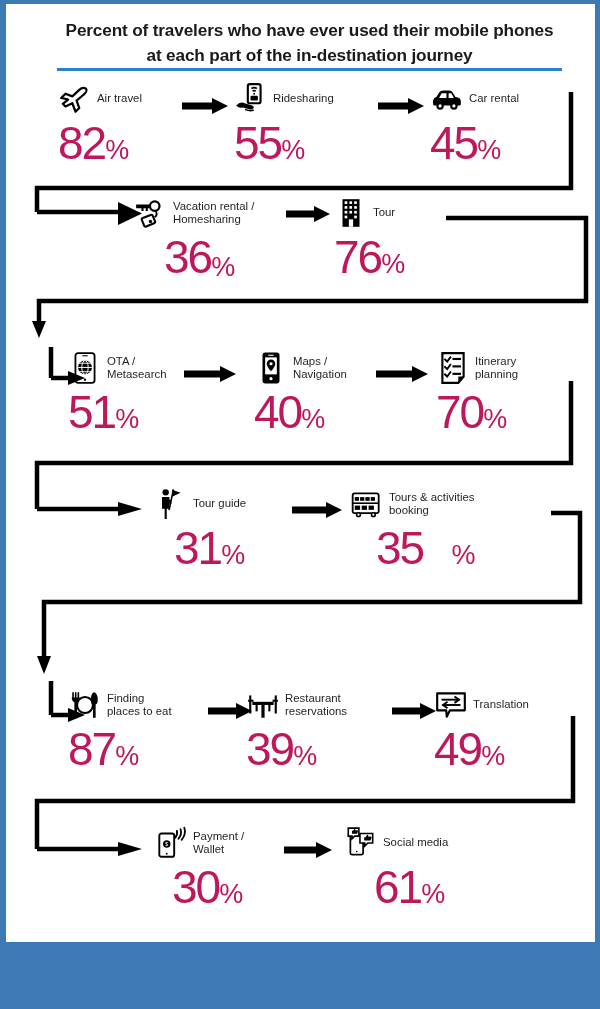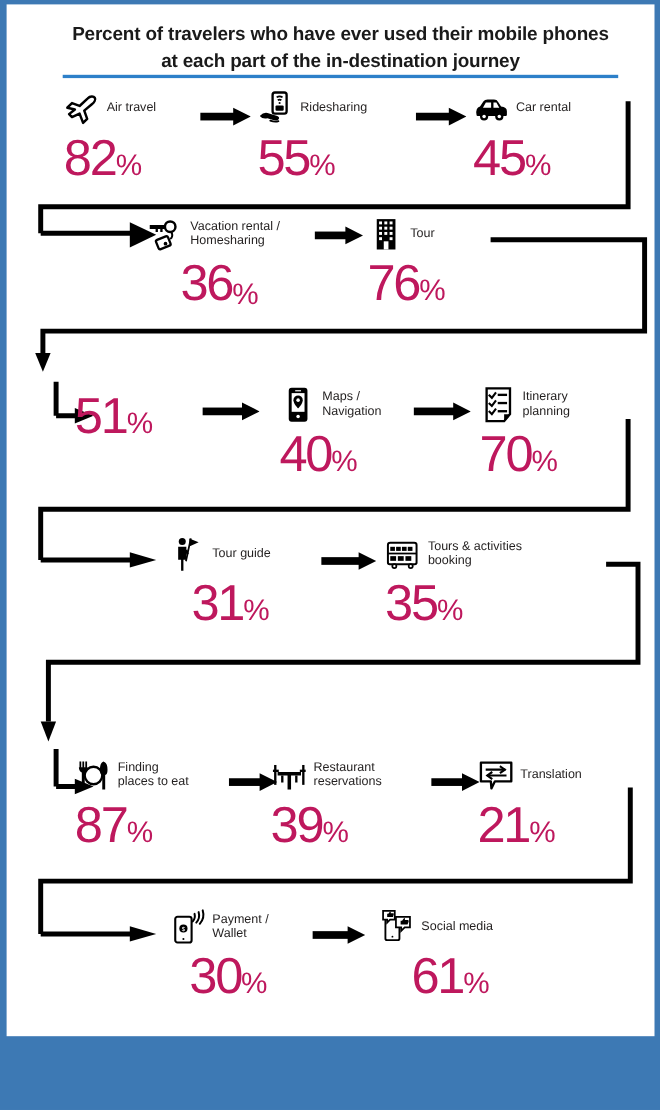--- a/index.html
+++ b/index.html
@@ -202,20 +202,36 @@
         <span class="sym">%</span>
       </div>
     </div>
 
     <svg class="arrow" style="left:280px; top:200px;" width="44" height="20" viewBox="0 0 44 20">
       <rect x="0" y="6.5" width="30" height="7" fill="#000"></rect>
         <polygon points="28,2 44,10 28,18" fill="#000"></polygon>
     </svg>
 
     <div class="item" style="left:62px; top:347px;">
+      <div class="head">
+        <svg class="ico" viewBox="0 0 64 64">
+          <rect x="14" y="4" width="36" height="56" rx="5" fill="none" stroke="#000" stroke-width="3.4"></rect>
+          <circle cx="32" cy="31" r="13" fill="#000"></circle>
+          <g stroke="#fff" stroke-width="1.8" fill="none">
+            <ellipse cx="32" cy="31" rx="6" ry="13"></ellipse>
+              <path d="M19 31 H45"></path>
+              <path d="M21 23 H43"></path>
+              <path d="M21 39 H43"></path>
+          </g>
+          <circle cx="32" cy="54" r="2.2" fill="#000"></circle>
+            <rect x="27" y="8" width="10" height="2" fill="#000"></rect>
+        </svg>
+        <div class="lab">OTA /
+Metasearch</div>
+      </div>
       <div class="pct">
         <span class="num">51</span>
         <span class="sym">%</span>
       </div>
     </div>
 
     <div class="item" style="left:248px; top:347px;">
       <div class="head">
         <svg class="ico" viewBox="0 0 64 64">
           <rect x="16" y="3" width="32" height="58" rx="5" fill="#000"></rect>
@@ -298,21 +314,21 @@
             <rect x="35" y="35" width="10" height="8"></rect>
           </g>
           <circle cx="16" cy="52" r="5" fill="#000"></circle>
             <circle cx="16" cy="52" r="2" fill="#fff"></circle>
           <circle cx="44" cy="52" r="5" fill="#000"></circle>
             <circle cx="44" cy="52" r="2" fill="#fff"></circle>
         </svg>
         <div class="lab">Tours &amp; activities
 booking</div>
       </div>
-      <div class="pct" style="margin-left:0;">
+      <div class="pct" style="margin-left:26px;justify-content:space-between;">
         <span class="num">35</span>
         <span class="sym">%</span>
       </div>
     </div>
 
     <svg class="arrow" style="left:286px; top:496px;" width="50" height="20" viewBox="0 0 50 20">
       <rect x="0" y="6.5" width="36" height="7" fill="#000"></rect>
         <polygon points="34,2 50,10 34,18" fill="#000"></polygon>
     </svg>
 
@@ -367,21 +383,21 @@
           <g fill="none" stroke="#000" stroke-width="3.6" stroke-linecap="square">
             <path d="M16 22 H46"></path>
               <path d="M40 17 l7 5 l-7 5"></path>
             <path d="M48 32 H18"></path>
               <path d="M24 27 l-7 5 l7 5"></path>
           </g>
         </svg>
         <div class="lab">Translation</div>
       </div>
       <div class="pct">
-        <span class="num">21</span>
+        <span class="num">49</span>
         <span class="sym">%</span>
       </div>
     </div>
 
     <svg class="arrow" style="left:202px; top:697px;" width="44" height="20" viewBox="0 0 44 20">
       <rect x="0" y="6.5" width="30" height="7" fill="#000"></rect>
         <polygon points="28,2 44,10 28,18" fill="#000"></polygon>
     </svg>
     <svg class="arrow" style="left:386px; top:697px;" width="44" height="20" viewBox="0 0 44 20">
       <rect x="0" y="6.5" width="30" height="7" fill="#000"></rect>

